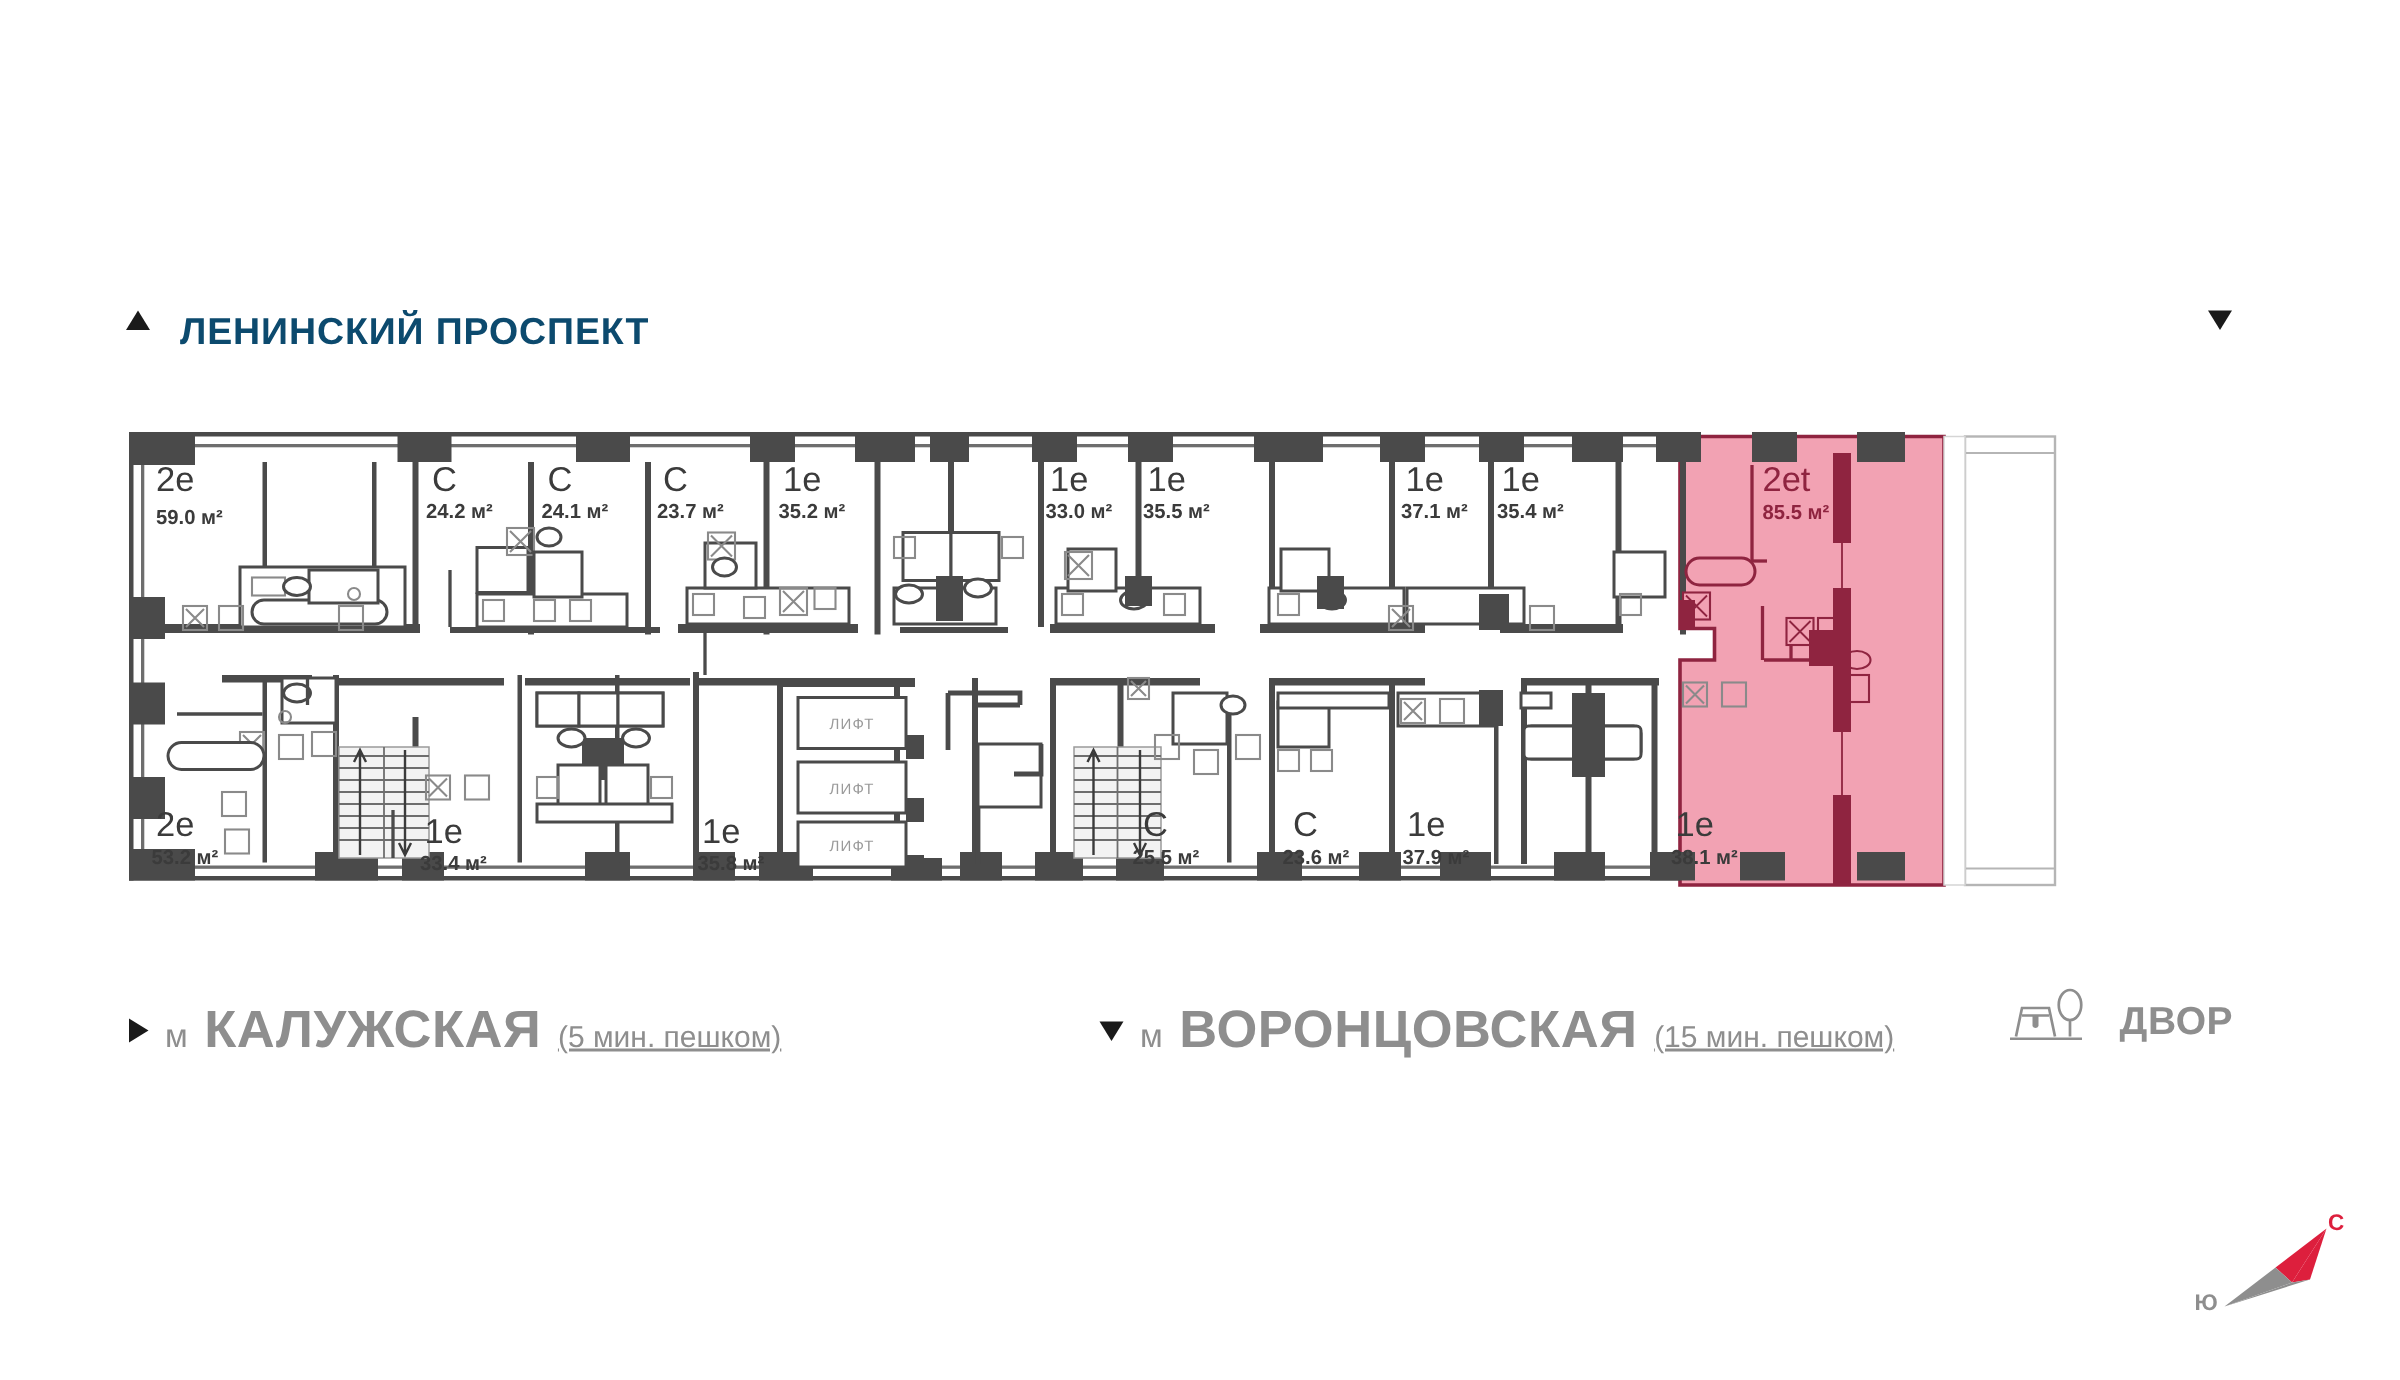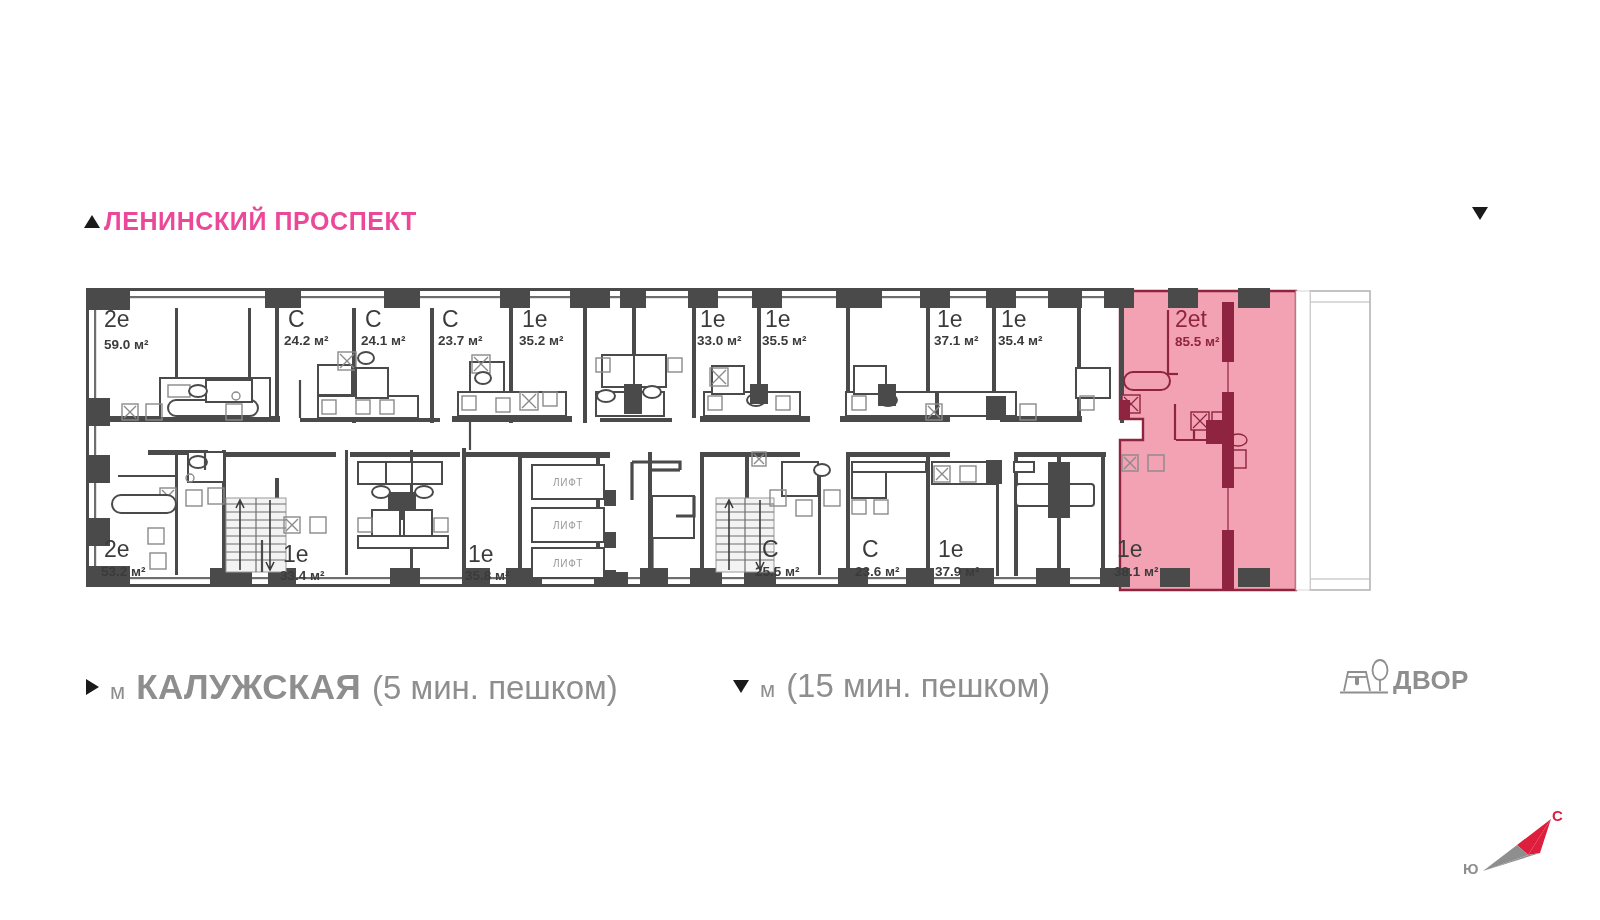--- a/index.html
+++ b/index.html
@@ -12,23 +12,23 @@
     height: 920px;
     position: relative;
     font-family: "Liberation Sans", sans-serif;
     overflow: hidden;
   }
 
   
   .street-label {
     position: absolute;
     display: flex;
-    align-items: center;
-    gap: 4px;
-    color: #ec4899;
+    align-items: flex-start;
+    gap: 20px;
+    color: #0c4a6e;
     font-size: 25px;
     font-weight: 600;
     letter-spacing: 0.6px;
     white-space: nowrap;
   }
   #street-top-left  { left: 84px;  top: 207px; }
   #street-top-right { right: 112px; top: 207px; }
 
   .tri {
     width: 0; height: 0;
@@ -43,29 +43,29 @@
     position: absolute;
     display: flex;
     align-items: baseline;
     gap: 11px;
     color: #8e8e8e;
     white-space: nowrap;
   }
   .metro-label .tri { align-self: center; }
   .metro-m   { font-size: 22px; font-weight: 500; }
   .metro-name{ font-size: 35px; font-weight: 600; letter-spacing: 0.4px; }
-  .metro-time{ font-size: 33px; font-weight: 500; }
+  .metro-time{ font-size: 20px; font-weight: 500; text-decoration: underline; }
 
   #metro-kaluzhskaya { left: 86px;  top: 667px; }
   #metro-vorontsovskaya { left: 733px; top: 667px; }
 
   #yard-legend {
     position: absolute;
     left: 1337px; top: 658px;
-    display: flex; align-items: center; gap: 2px;
+    display: flex; align-items: center; gap: 22px;
   }
   #yard-legend .yard-text {
     color: #8e8e8e; font-size: 26px; font-weight: 600; letter-spacing: 0.4px;
   }
 
   
   #compass { position: absolute; left: 1455px; top: 805px; width: 130px; height: 80px; }
   #compass .c-n { position: absolute; left: 97px; top: 2px; font-size: 15px; font-weight: 700; color: #dd1f3d; }
   #compass .c-s { position: absolute; left: 8px;  top: 55px; font-size: 15px; font-weight: 700; color: #8e8e8e; }
 
@@ -522,20 +522,21 @@
 <div class="metro-label" id="metro-kaluzhskaya">
   <span class="tri tri-right"></span>
   <span class="metro-m">м</span>
   <span class="metro-name">КАЛУЖСКАЯ</span>
   <span class="metro-time">(5 мин. пешком)</span>
 </div>
 
 <div class="metro-label" id="metro-vorontsovskaya">
   <span class="tri tri-down"></span>
   <span class="metro-m">м</span>
+  <span class="metro-name">ВОРОНЦОВСКАЯ</span>
   <span class="metro-time">(15 мин. пешком)</span>
 </div>
 
 <div id="yard-legend">
   <span>
     <svg width="54" height="40" viewBox="0 0 54 40" xmlns="http://www.w3.org/2000/svg">
       <g fill="none" stroke="#8e8e8e" stroke-width="1.8">
         <path d="M7,33 L11,14 L29,14 L33,33"></path>
         <line x1="11" y1="19" x2="29" y2="19"></line>
         <path d="M18,19 L18,26 a2.2,2.2 0 0 0 4,0 L22,19" fill="#8e8e8e" stroke="none"></path>

